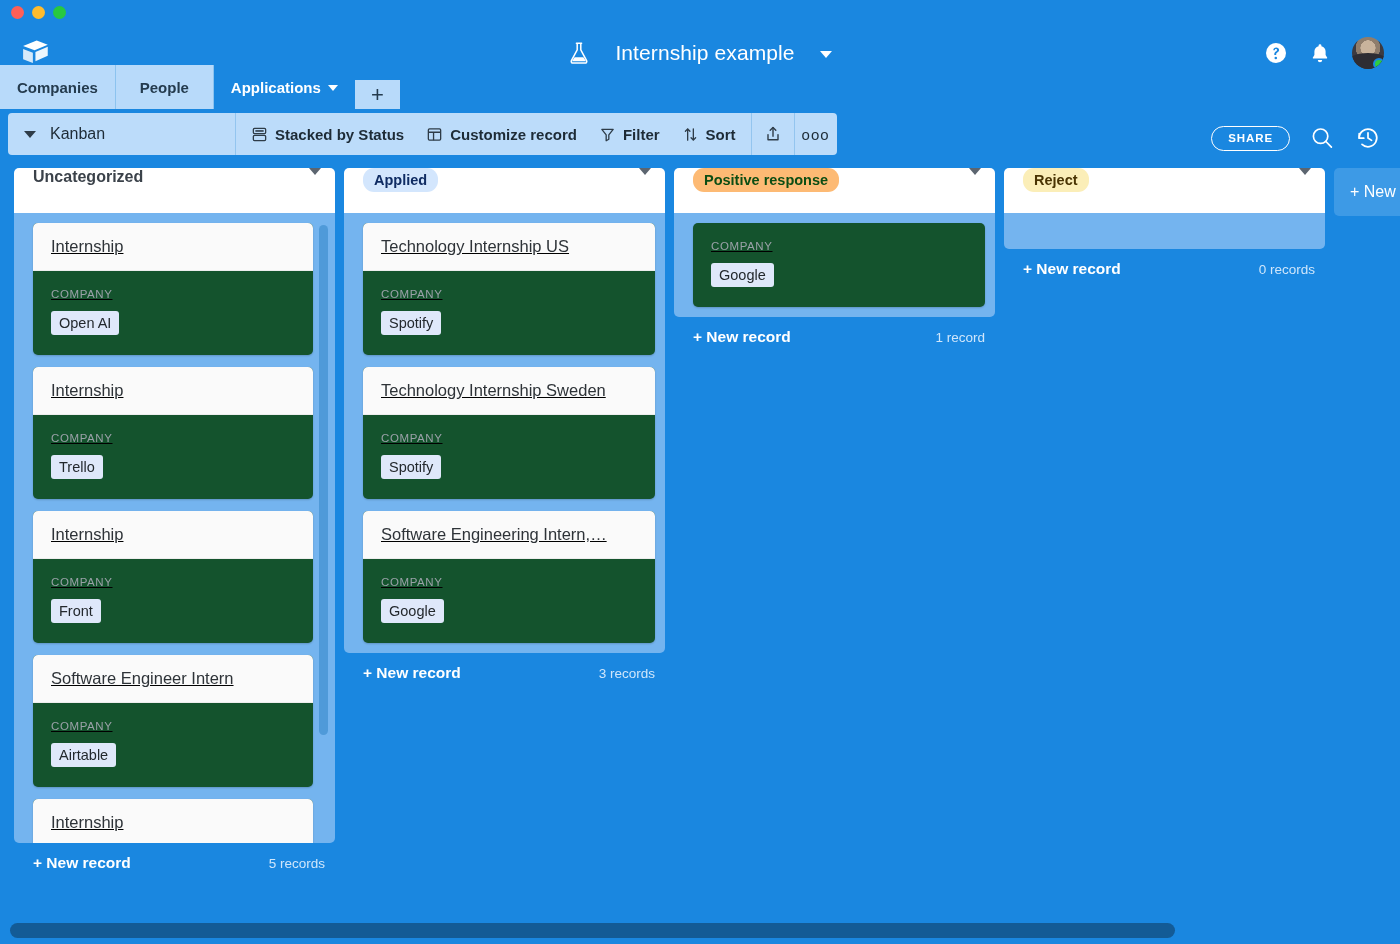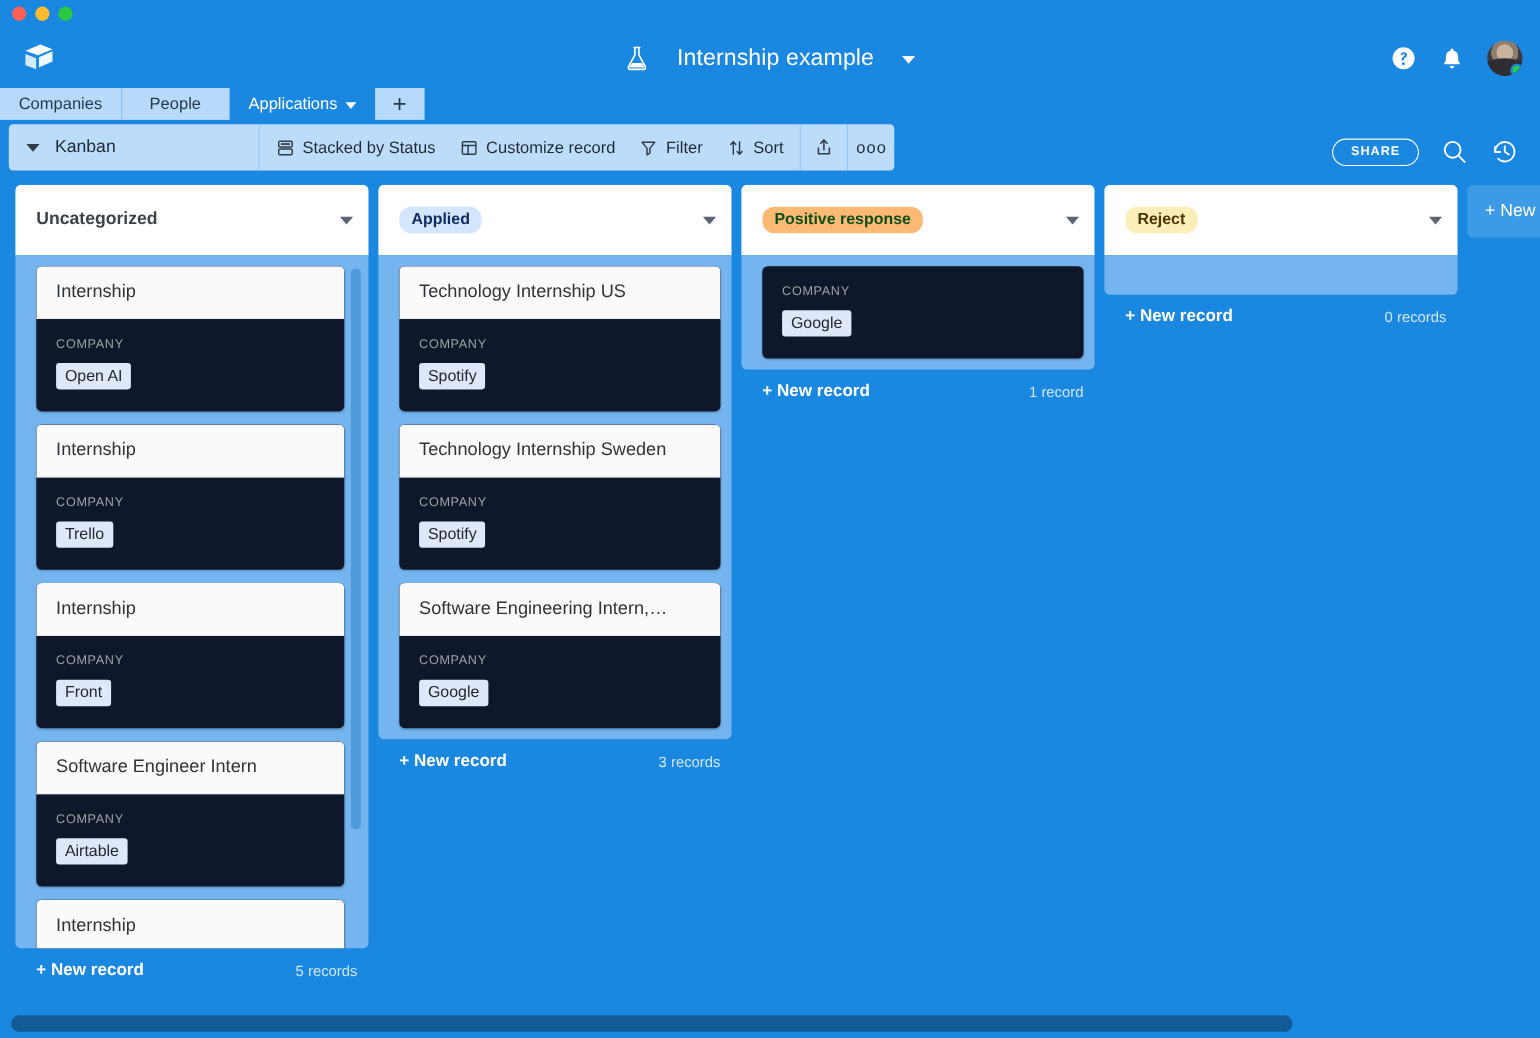--- a/index.html
+++ b/index.html
@@ -74,28 +74,29 @@
     background: #2ecc40; border: 2px solid #1a87e0; z-index: 3;
   }
 
   
   .tabbar {
     position: absolute; left: 0; top: 78px;
     width: 1400px; height: 31px;
     display: flex; align-items: flex-end;
   }
   .tab {
-    height: 29px; min-width: 98px;
+    height: 44px; min-width: 98px;
     padding: 0 17px;
     display: flex; align-items: center; justify-content: center; gap: 7px;
     font-size: 15px; color: #243b4e;
     background: #b8dafa;
     border-right: 1px solid #8cc3ef;
     cursor: pointer;
     white-space: nowrap;
+    font-weight: bold;
   }
   .tab.active {
     background: #1a87e0; color: #ffffff; border-right: none;
   }
   .tab .tab-caret {
     width: 0; height: 0;
     border-left: 5px solid transparent;
     border-right: 5px solid transparent;
     border-top: 6px solid #ffffff;
     margin-top: 2px;
@@ -126,21 +127,21 @@
     font-size: 16px; color: #1d2b36;
     border-right: 1px solid #93c5ef;
     cursor: pointer;
   }
   .view-caret {
     width: 0; height: 0;
     border-left: 6px solid transparent;
     border-right: 6px solid transparent;
     border-top: 7px solid #2e3c48;
   }
-  .tb-group { display: flex; align-items: center; padding: 0 4px; }
+  .tb-group { display: flex; align-items: center; padding: 0 4px; font-weight: bold; }
   .tb-btn {
     height: 42px; display: flex; align-items: center; gap: 7px;
     padding: 0 11px; font-size: 15px; color: #1d2b36;
     cursor: pointer; white-space: nowrap;
   }
   .tb-div { width: 1px; background: #93c5ef; margin: 0; }
   .tb-icon { width: 17px; height: 17px; display: block; flex: none; }
   .tb-icon-btn {
     width: 42px; height: 42px;
     display: flex; align-items: center; justify-content: center;
@@ -167,23 +168,23 @@
     width: 1400px; height: 748px;
     overflow: hidden;
   }
   .stacks {
     position: absolute; left: 14px; top: 0;
     display: flex; gap: 9px; align-items: flex-start;
   }
   .stack { width: 321px; flex: none; }
 
   .stack-header {
-    height: 64px; background: #ffffff;
+    height: 45px; background: #ffffff;
     border-radius: 5px 5px 0 0;
-    display: flex; align-items: center; justify-content: space-between;
+    display: flex; align-items: flex-start; justify-content: space-between;
     padding: 0 14px 0 19px;
   }
   .stack-name { font-size: 16px; font-weight: bold; color: #3b424a; }
   .stack-pill {
     font-size: 14.5px; font-weight: bold;
     padding: 4px 11px; border-radius: 11px;
     display: inline-block;
   }
   .stack-caret {
     width: 0; height: 0;
@@ -197,26 +198,27 @@
     position: relative;
     background: #74b4ef;
     border-radius: 0 0 5px 5px;
     padding: 10px 10px 10px 19px;
     overflow: hidden;
   }
   .stack-body.tall { height: 630px; padding-right: 22px; }
   .stack-body.empty { height: 36px; }
 
   .card {
-    background: #0f172a;
+    background: #14532d;
     border-radius: 5px;
     margin-bottom: 12px;
     box-shadow: 0 1px 2px rgba(0,0,0,.18);
     cursor: pointer;
     overflow: hidden;
+    text-decoration: underline;
   }
   .card:last-child { margin-bottom: 0; }
   .card-title {
     height: 48px; display: flex; align-items: center;
     padding: 0 18px;
     font-size: 16.5px; color: #2e3338;
     background: #fafafa;
     border-bottom: 1px solid #ededed;
     white-space: nowrap; overflow: hidden; text-overflow: ellipsis;
   }

